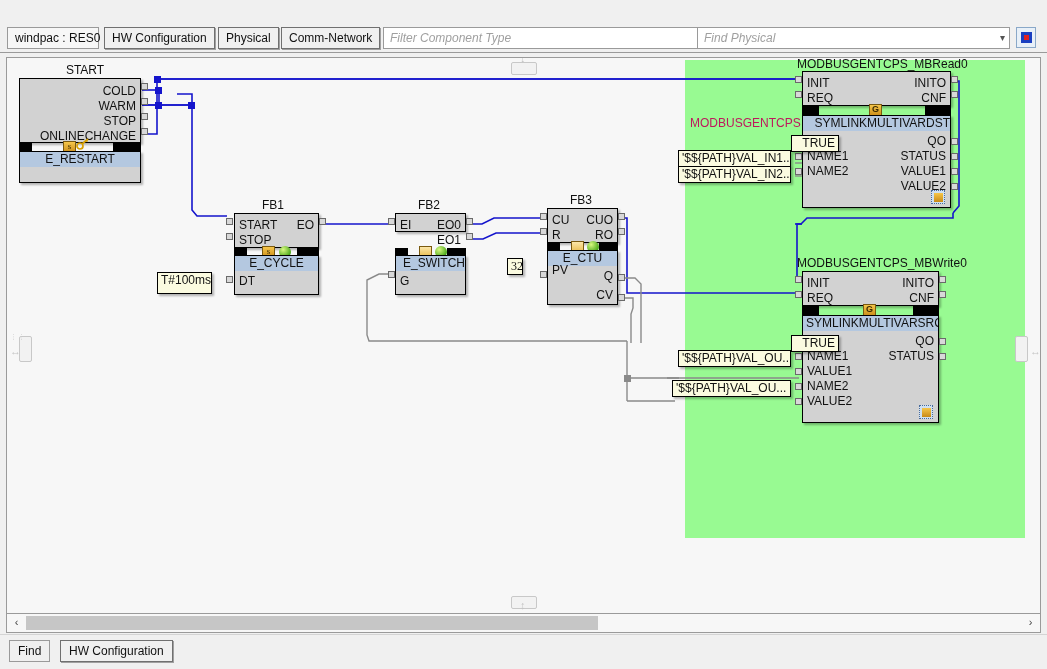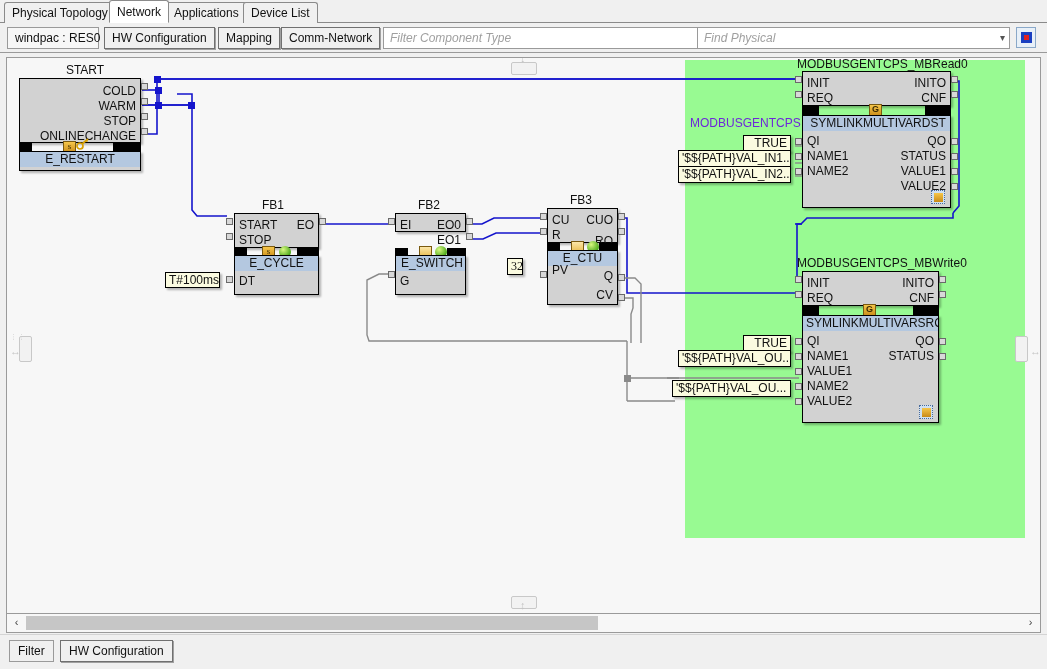--- a/index.html
+++ b/index.html
@@ -137,21 +137,21 @@
     position: absolute; left: 0; top: 0; right: 0;
     height: 15px;
     background: #b4c8e0;
     color: #111;
     font-size: 12px;
     text-align: center;
     line-height: 15px;
     white-space: nowrap;
     overflow: hidden;
   }
-  .fb-name.lft { text-align: center; padding-left: 3px; }
+  .fb-name.lft { text-align: right; padding-left: 3px; }
   .pin-l, .pin-r {
     position: absolute;
     font-size: 12px; color: #111;
     white-space: nowrap; line-height: 15px;
   }
   .pin-l { left: 4px; }
   .pin-r { right: 4px; }
   .sock {
     position: absolute;
     width: 7px; height: 7px;
@@ -206,33 +206,33 @@
     position: absolute;
     background: #fbfbe0;
     border: 1px solid #000;
     box-shadow: 2px 2px 2px rgba(0,0,0,.28);
     font-size: 12px; color: #111;
     padding: 0 3px;
     line-height: 15px;
     white-space: nowrap;
     overflow: hidden;
   }
-  .lit.r { text-align: right; }
+  .lit.r { text-align: right; margin-left: 48px; }
 
   
   .wire-svg {
     position: absolute; left: 0; top: 0;
     width: 1035px; height: 557px;
     pointer-events: none;
   }
 
   
   .region-label {
     position: absolute;
-    font-size: 12px; color: #6d28d9;
+    font-size: 12px; color: #be185d;
     white-space: nowrap;
   }
 
   
   .edge-h {
     position: absolute;
     width: 13px; height: 26px;
     border: 1px solid #c8c8c8;
     background: #f2f2f2;
     border-radius: 2px;
@@ -288,31 +288,25 @@
     border: 1px solid #9a9a9a;
     white-space: nowrap;
   }
   .sbtn.strong { border-color: #707070; box-shadow: 1px 1px 0 #a0a0a0; }
 </style>
 </head>
 <body>
 
 <div id="app">
 
-  <div class="tabstrip">
-    <div class="tab" style="left:4px;"><span>Physical Topology</span></div>
-    <div class="tab sel" style="left:109px;"><span>Network</span></div>
-    <div class="tab" style="left:166px;"><span>Applications</span></div>
-    <div class="tab" style="left:243px;"><span>Device List</span></div>
-  </div>
 
   <div class="toolbar">
     <div class="tbtn active" style="left:7px;width:92px;"><span>windpac : RES0</span></div>
     <div class="tbtn" style="left:104px;"><span>HW Configuration</span></div>
-    <div class="tbtn" style="left:218px;"><span>Mapping</span></div>
+    <div class="tbtn" style="left:218px;"><span>Physical</span></div>
     <div class="tbtn" style="left:281px;"><span>Comm-Network</span></div>
 
     <div class="combo" style="left:383px;width:360px;">
       <span>Filter Component Type</span>
       <span class="chev">▾</span>
     </div>
     <div class="combo" style="left:697px;width:313px;">
       <span>Find Physical</span>
       <span class="chev">▾</span>
     </div>
@@ -390,21 +384,21 @@
       <div class="sock" style="left:134px;top:55px;"></div>
       <div class="sock" style="left:134px;top:70px;"></div>
       <div class="notch" style="left:12px;top:85px;width:13px;height:9px;"></div>
       <div class="notch" style="left:106px;top:85px;width:28px;height:9px;"></div>
       <div class="ico-s" style="left:56px;top:83px;"></div>
       <svg class="ico-key" style="left:69px;top:80px;" viewBox="0 0 14 12">
         <circle cx="4" cy="8" r="3" fill="none" stroke="#d8a000" stroke-width="1.7"></circle>
         <path d="M6 6 L12 1" stroke="#d8a000" stroke-width="1.7" fill="none"></path>
         <path d="M10 2 L11.5 3.5" stroke="#d8a000" stroke-width="1.7" fill="none"></path>
       </svg>
-      <div class="fb-data" style="left:12px;top:93px;width:122px;height:20px;">
+      <div class="fb-data" style="left:12px;top:93px;width:122px;height:32px;">
         <div class="fb-name">E_RESTART</div>
       </div>
     </div>
 
     <div class="fb">
       <div class="fb-title" style="left:220px;top:140px;width:92px;">FB1</div>
       <div class="fb-ev" style="left:227px;top:155px;width:85px;height:35px;">
         <div class="pin-l" style="top:4px;">START</div>
         <div class="pin-l" style="top:19px;">STOP</div>
         <div class="pin-r" style="top:4px;">EO</div>
@@ -414,21 +408,21 @@
       <div class="sock" style="left:312px;top:160px;"></div>
       <div class="notch" style="left:227px;top:190px;width:13px;height:8px;"></div>
       <div class="notch" style="left:290px;top:190px;width:22px;height:8px;"></div>
       <div class="ico-s" style="left:255px;top:188px;"></div>
       <div class="ico-ball" style="left:272px;top:188px;"></div>
       <div class="fb-data" style="left:227px;top:197px;width:85px;height:40px;">
         <div class="fb-name">E_CYCLE</div>
         <div class="pin-l" style="top:18px;">DT</div>
       </div>
       <div class="sock" style="left:219px;top:218px;"></div>
-      <div class="lit" style="left:158px;top:214px;width:55px;height:16px;">T#100ms</div>
+      <div class="lit" style="left:150px;top:214px;width:55px;height:22px;">T#100ms</div>
     </div>
 
     <div class="fb">
       <div class="fb-title" style="left:385px;top:140px;width:74px;">FB2</div>
       <div class="fb-ev" style="left:388px;top:155px;width:71px;height:19px;">
         <div class="pin-l" style="top:4px;">EI</div>
         <div class="pin-r" style="top:4px;">EO0</div>
         <div class="pin-r" style="top:19px;">EO1</div>
       </div>
       <div class="sock" style="left:381px;top:160px;"></div>
@@ -444,21 +438,21 @@
       </div>
       <div class="sock" style="left:381px;top:213px;"></div>
     </div>
 
     <div class="fb">
       <div class="fb-title" style="left:538px;top:135px;width:72px;">FB3</div>
       <div class="fb-ev" style="left:540px;top:150px;width:71px;height:35px;">
         <div class="pin-l" style="top:4px;">CU</div>
         <div class="pin-l" style="top:19px;">R</div>
         <div class="pin-r" style="top:4px;">CUO</div>
-        <div class="pin-r" style="top:25px;">RO</div>
+        <div class="pin-r" style="top:19px;">RO</div>
       </div>
       <div class="sock" style="left:533px;top:155px;"></div>
       <div class="sock" style="left:533px;top:170px;"></div>
       <div class="sock" style="left:611px;top:155px;"></div>
       <div class="sock" style="left:611px;top:170px;"></div>
       <div class="notch" style="left:540px;top:185px;width:13px;height:8px;"></div>
       <div class="notch" style="left:592px;top:185px;width:19px;height:8px;"></div>
       <div class="ico-o" style="left:564px;top:183px;"></div>
       <div class="ico-ball" style="left:580px;top:183px;"></div>
       <div class="fb-data" style="left:540px;top:192px;width:71px;height:55px;">
@@ -565,18 +559,18 @@
     <div class="edge-arrowv" style="left:513px;top:541px;">↕</div>
   </div>
 
   <div class="hscroll">
     <div class="arrow" style="left:1px;">‹</div>
     <div class="thumb"></div>
     <div class="arrow" style="right:1px;">›</div>
   </div>
 
   <div class="statusbar">
-    <div class="sbtn" style="left:9px;"><span>Filter</span></div>
+    <div class="sbtn" style="left:9px;"><span>Find</span></div>
     <div class="sbtn strong" style="left:60px;"><span>HW Configuration</span></div>
 
   </div>
 
 </div>
 
 </body></html>

